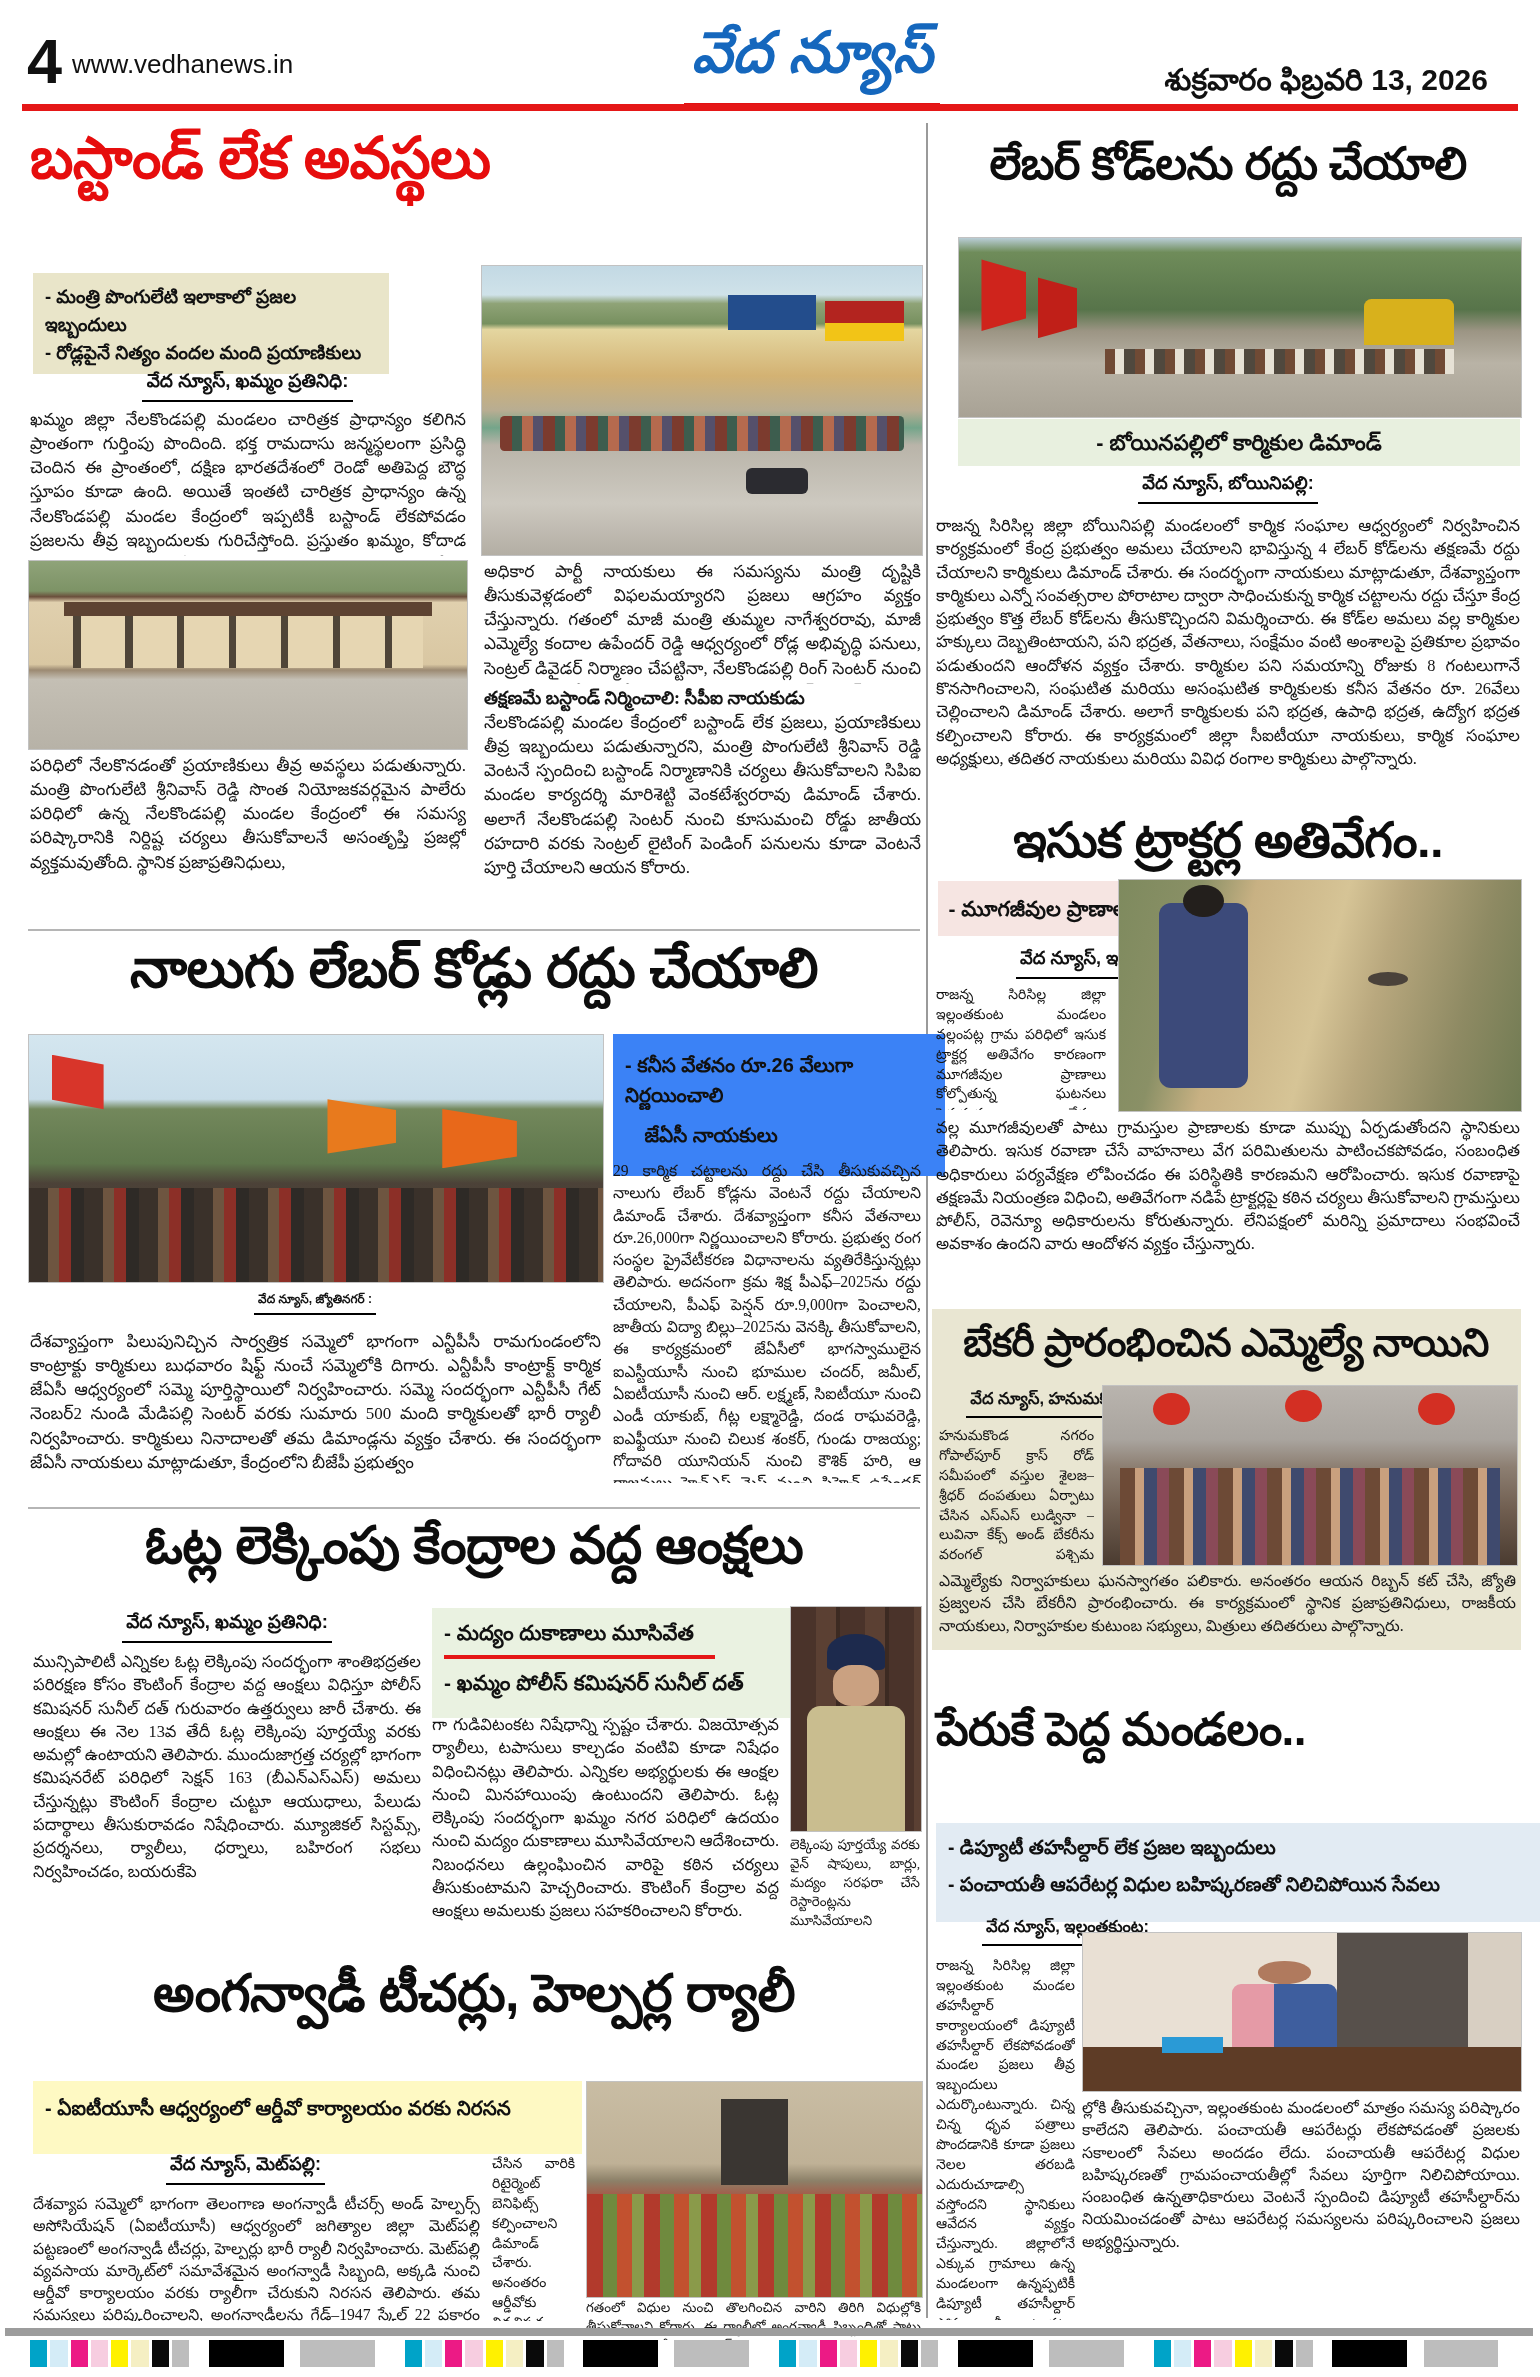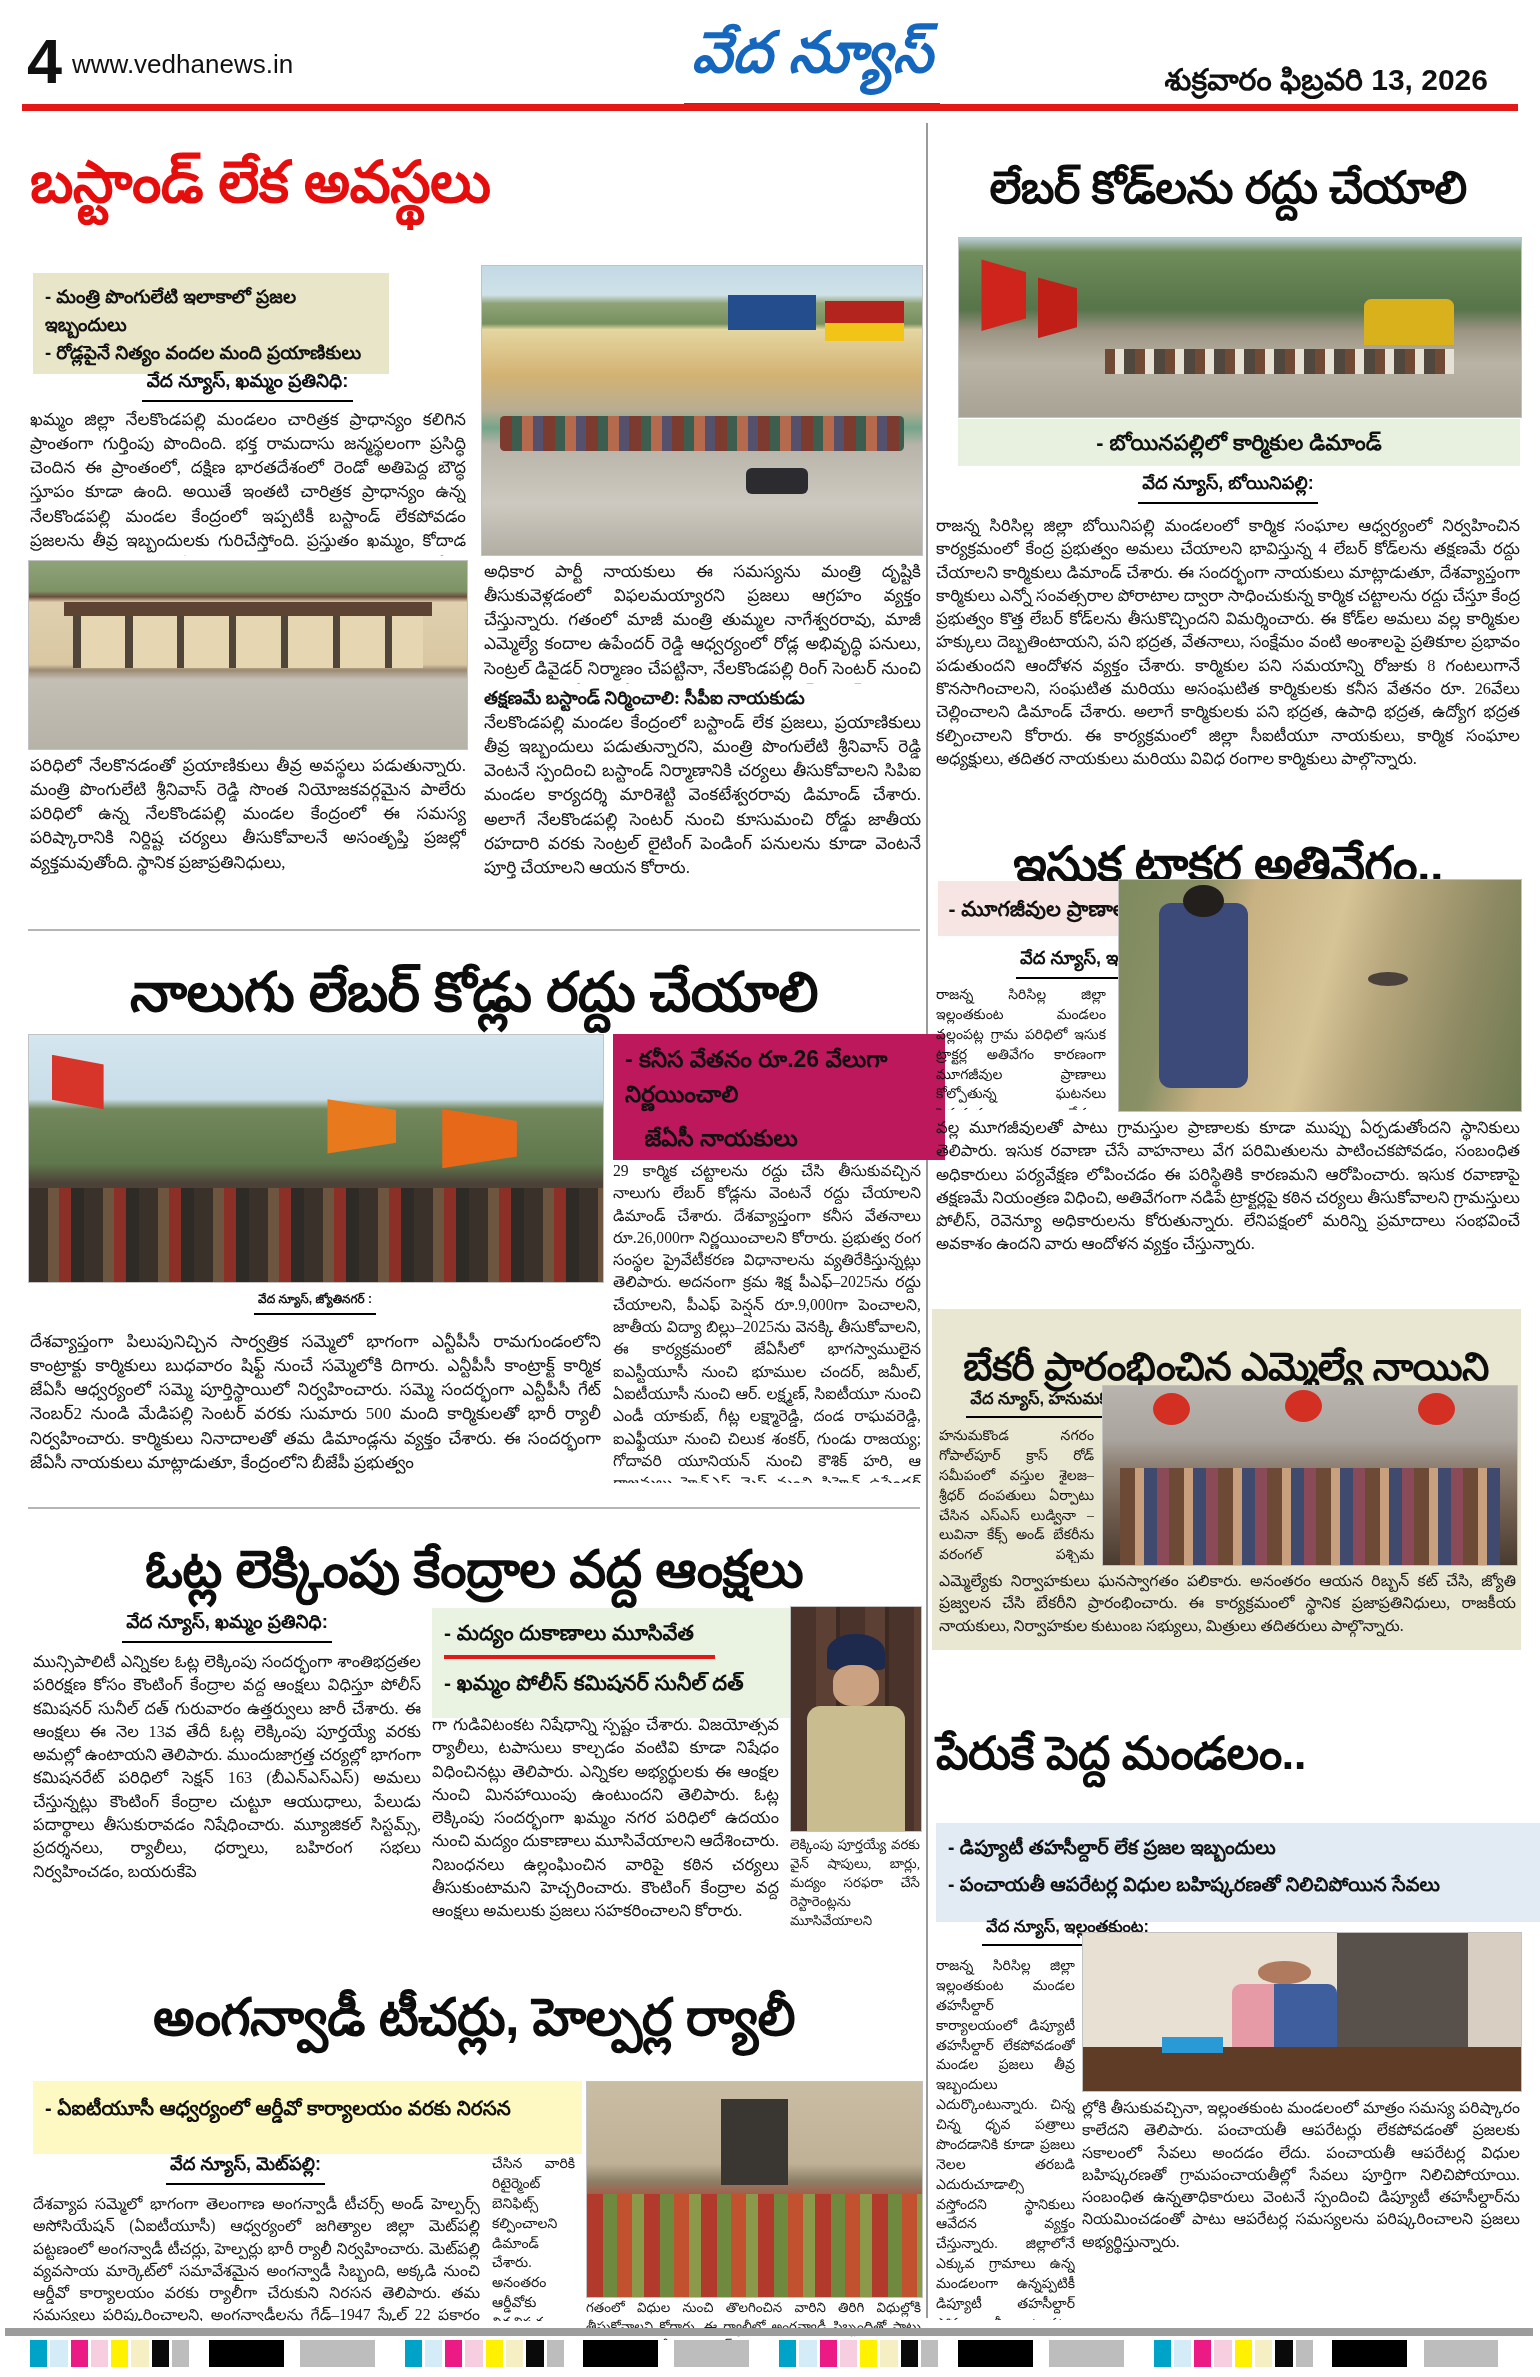--- a/index.html
+++ b/index.html
@@ -1,19 +1,19 @@
 <!DOCTYPE html>
 <html style="font-size:12px"><head>
 <meta charset="utf-8">
 <style>
   html,body{margin:0;padding:0;background:#ffffff;}
   #page{position:relative;width:1541px;height:2377px;background:#fff;overflow:hidden;
         font-family:"Liberation Serif",serif;color:#111;}
   .abs{position:absolute;}
-  .hl{font-family:"Liberation Sans",sans-serif;font-weight:bold;color:#0d0d0d;letter-spacing:-0.7px;line-height:1.08;margin-top:24px;}
+  .hl{font-family:"Liberation Sans",sans-serif;font-weight:bold;color:#0d0d0d;letter-spacing:-0.7px;line-height:1.08;}
   .hl-red{color:#e60d0d;}
   .bd{font-family:"Liberation Serif",serif;text-align:justify;line-height:1.42;overflow:hidden;color:#151515;}
   .by{font-family:"Liberation Sans",sans-serif;font-weight:bold;text-align:center;}
   .by span{display:inline-block;border-bottom:2.2px solid #000;padding:0 4.5px 3.7px;}
   .kick{font-family:"Liberation Sans",sans-serif;font-weight:bold;line-height:1.5;}
   .rule{background:#b5b5b5;}
   .redline{background:#e51717;}
   .ph{border:0.7px solid #c2c2c2;overflow:hidden;}
   .ph div{position:absolute;}
   
@@ -75,21 +75,21 @@
 
   <div class="abs hl" style="left:28px;top:939px;width:892px;text-align:center;font-size:55px;">నాలుగు లేబర్ కోడ్లు రద్దు చేయాలి</div>
 
   <div class="abs ph ph-tuci" style="left:28px;top:1034px;width:574px;height:247px;">
     <div style="left:4%;top:8%;width:9%;height:26%;background:#d8352a;clip-path:polygon(0 0,100% 15%,100% 85%,0 70%);"></div>
     <div style="left:52%;top:26%;width:12%;height:22%;background:#e87a1d;clip-path:polygon(0 0,100% 20%,100% 80%,0 100%);"></div>
     <div style="left:72%;top:30%;width:13%;height:24%;background:#e8681a;clip-path:polygon(0 0,100% 20%,100% 80%,0 100%);"></div>
     <div style="left:0;top:62%;width:100%;height:38%;background:repeating-linear-gradient(90deg,#3a312a 0 19.4px,#6e5540 19.4px 30px,#8c2f27 30px 42px,#2e2a26 42px 55px);"></div>
   </div>
 
-  <div class="abs kick" style="left:613px;top:1034px;width:308px;height:110px;background:#be185d;padding:8px 12px;font-size:23px;">
+  <div class="abs kick" style="left:613px;top:1034px;width:308px;height:110px;background:#3b82f6;padding:16px 12px;font-size:20px;">
     <div>- కనీస వేతనం రూ.26 వేలుగా నిర్ణయించాలి</div>
     <div style="margin-top:10.4px;padding-left:19.4px;">జేఏసీ నాయకులు</div>
   </div>
   <div class="abs bd" style="left:613px;top:1160px;width:308px;height:323px;font-size:15.7px;">29 కార్మిక చట్టాలను రద్దు చేసి తీసుకువచ్చిన నాలుగు లేబర్ కోడ్లను వెంటనే రద్దు చేయాలని డిమాండ్ చేశారు. దేశవ్యాప్తంగా కనీస వేతనాలు రూ.26,000గా నిర్ణయించాలని కోరారు. ప్రభుత్వ రంగ సంస్థల ప్రైవేటీకరణ విధానాలను వ్యతిరేకిస్తున్నట్లు తెలిపారు. అదనంగా క్రమ శిక్ష పీఎఫ్–2025ను రద్దు చేయాలని, పీఎఫ్ పెన్షన్ రూ.9,000గా పెంచాలని, జాతీయ విద్యా బిల్లు–2025ను వెనక్కి తీసుకోవాలని, ఈ కార్యక్రమంలో జేఏసీలో భాగస్వాములైన ఐఎస్టీయూసీ నుంచి భూముల చందర్, జమీల్, ఏఐటీయూసీ నుంచి ఆర్. లక్ష్మణ్, సిఐటీయూ నుంచి ఎండీ యాకుబ్, గీట్ల లక్ష్మారెడ్డి, దండ రాఘవరెడ్డి, ఐఎఫ్టీయూ నుంచి చిలుక శంకర్, గుండు రాజయ్య; గోదావరి యూనియన్ నుంచి కౌశిక్ హరి, ఆ రాజమల్లు హెచ్ఎఫ్ మెస్ నుంచి సిహెచ్ ఉపేందర్ టీయూసీఐ నుంచి రాజేందర్ నాగభూషణం టీఎన్‌టీయూసీ నుంచి దామోదర్ రెడ్డి, శ్రీనివాస్ బీఆర్‌టీయూ నుంచి ఇజ్జగిరి భూమయ్య కెపికేఎంఎస్ నుంచి చింతల సత్యం తదితరులు పాల్గొన్నారు. అలాగే నాయకులు కాదాసి మల్లేష్, కుందార రాజ్‌కుమార్, ఆడపు రమేష్, టి. రవీందర్ తదితరులు హాజరయ్యారు.</div>
 
   <div class="abs by" style="left:28px;top:1292px;width:574px;font-size:12px;">
     <span>వేద న్యూస్, జ్యోతినగర్ :</span>
   </div>
   <div class="abs bd" style="left:30px;top:1330px;width:571px;height:154px;font-size:17px;">దేశవ్యాప్తంగా పిలుపునిచ్చిన సార్వత్రిక సమ్మెలో భాగంగా ఎన్టీపీసీ రామగుండంలోని కాంట్రాక్టు కార్మికులు బుధవారం షిఫ్ట్ నుంచే సమ్మెలోకి దిగారు. ఎన్టీపీసీ కాంట్రాక్ట్ కార్మిక జేఏసీ ఆధ్వర్యంలో సమ్మె పూర్తిస్థాయిలో నిర్వహించారు. సమ్మె సందర్భంగా ఎన్టీపీసీ గేట్ నెంబర్2 నుండి మేడిపల్లి సెంటర్ వరకు సుమారు 500 మంది కార్మికులతో భారీ ర్యాలీ నిర్వహించారు. కార్మికులు నినాదాలతో తమ డిమాండ్లను వ్యక్తం చేశారు. ఈ సందర్భంగా జేఏసీ నాయకులు మాట్లాడుతూ, కేంద్రంలోని బీజేపీ ప్రభుత్వం</div>
 

